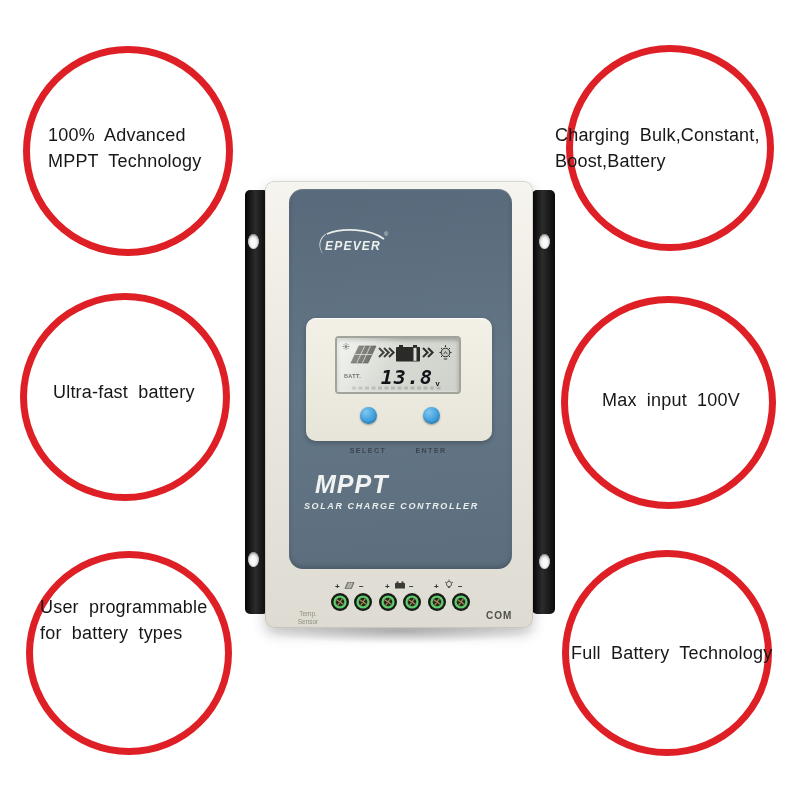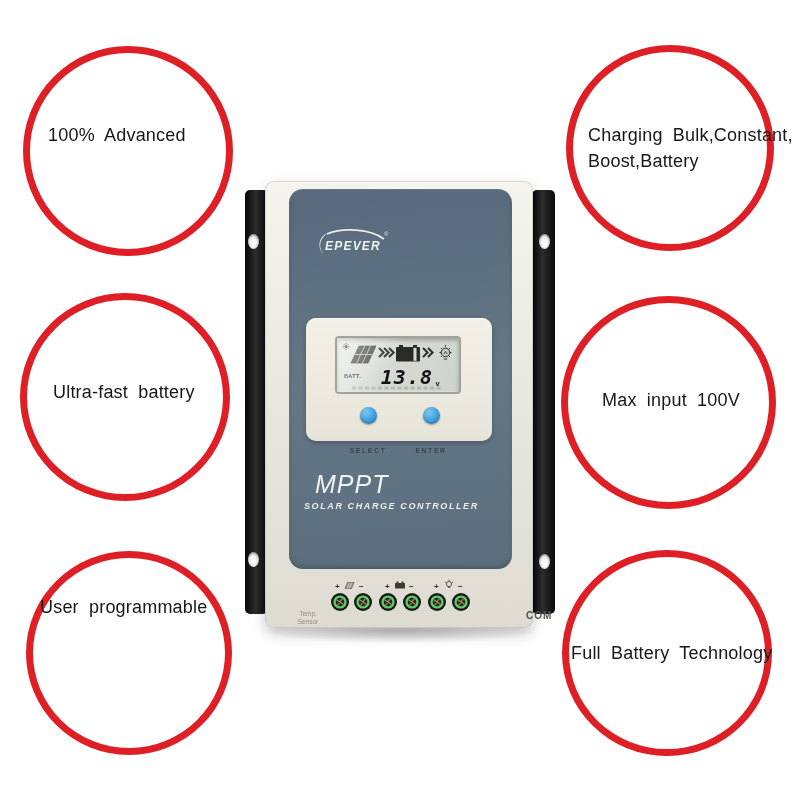--- a/index.html
+++ b/index.html
@@ -12,21 +12,21 @@
   .b1{left:23px;top:46px;width:210px;height:210px;}
   .b2{left:566px;top:45px;width:208px;height:206px;}
   .b3{left:20px;top:293px;width:210px;height:208px;}
   .b4{left:561px;top:296px;width:215px;height:213px;}
   .b5{left:26px;top:551px;width:206px;height:204px;}
   .b6{left:562px;top:550px;width:210px;height:206px;}
 
   .feature-text{position:absolute;font-size:18px;line-height:26px;color:#171717;
                 word-spacing:5px;letter-spacing:.2px;white-space:nowrap;}
   .t1{left:48px;top:122px;}
-  .t2{left:588px;top:122px;}
+  .t2{left:555px;top:122px;}
   .t3{left:53px;top:379px;}
   .t4{left:602px;top:387px;}
   .t5{left:40px;top:594px;}
   .t6{left:571px;top:640px;}
 
   
   .dev-shadow{left:262px;top:618px;width:276px;height:26px;border-radius:50%;
               background:radial-gradient(ellipse at center,rgba(0,0,0,.20) 0%,rgba(0,0,0,0) 70%);}
   .bracket{top:190px;width:23px;height:424px;border-radius:5px;
            background:linear-gradient(90deg,#050505 0%,#2d2d2d 45%,#0a0a0a 100%);}
@@ -60,57 +60,59 @@
   .btn{width:17px;height:17px;border-radius:50%;
        background:radial-gradient(circle at 35% 30%,#7ec7f2 0%,#3b9bd9 60%,#2180bb 100%);
        box-shadow:0 1px 2px rgba(0,0,0,.35), inset 0 -1px 2px rgba(0,0,0,.2);}
   .btn-select{left:360px;top:407px;}
   .btn-enter{left:423px;top:407px;}
   .btn-label{width:60px;text-align:center;font-size:7px;font-weight:bold;
              letter-spacing:1.5px;color:#3c434e;}
   .lbl-select{left:338px;top:447px;}
   .lbl-enter{left:401px;top:447px;}
 
-  .mppt-title{left:315px;top:470px;font-size:25px;font-weight:normal;font-style:italic;
+  .mppt-title{left:315px;top:470px;font-size:25px;font-weight:bold;font-style:italic;
               color:#f0f3f1;letter-spacing:1px;}
   .mppt-sub{left:304px;top:501px;font-size:9px;font-weight:bold;font-style:italic;
             color:#e9edeb;letter-spacing:1.6px;}
 
   .terminals-svg{left:328px;top:578px;}
   .temp-label{left:292px;top:610px;width:32px;text-align:center;font-size:6.5px;
               line-height:7.5px;color:#8f8f82;}
-  .com-label{left:486px;top:610px;font-size:10px;font-weight:600;color:#51514a;letter-spacing:1px;margin-left:40px;}
+  .com-label{left:486px;top:610px;font-size:10px;font-weight:600;color:#51514a;letter-spacing:1px;}
 </style>
 </head>
 <body>
 
 <div id="scene">
 
   <div class="bubble b1"></div>
   <div class="bubble b2"></div>
   <div class="bubble b3"></div>
   <div class="bubble b4"></div>
   <div class="bubble b5"></div>
   <div class="bubble b6"></div>
 
   <div class="feature-text t1">
     <div>100% Advanced</div>
+    <div>MPPT Technology</div>
   </div>
   <div class="feature-text t2">
     <div>Charging Bulk,Constant,</div>
     <div>Boost,Battery</div>
   </div>
   <div class="feature-text t3">
     <div>Ultra-fast battery</div>
   </div>
   <div class="feature-text t4">
     <div>Max input 100V</div>
   </div>
   <div class="feature-text t5">
     <div>User programmable</div>
+    <div>for battery types</div>
   </div>
   <div class="feature-text t6">
     <div>Full Battery Technology</div>
   </div>
 
   <div class="abs dev-shadow"></div>
   <div class="abs bracket bracket-left"></div>
   <div class="abs bracket bracket-right"></div>
   <div class="abs screwhole h1"></div>
   <div class="abs screwhole h2"></div>

